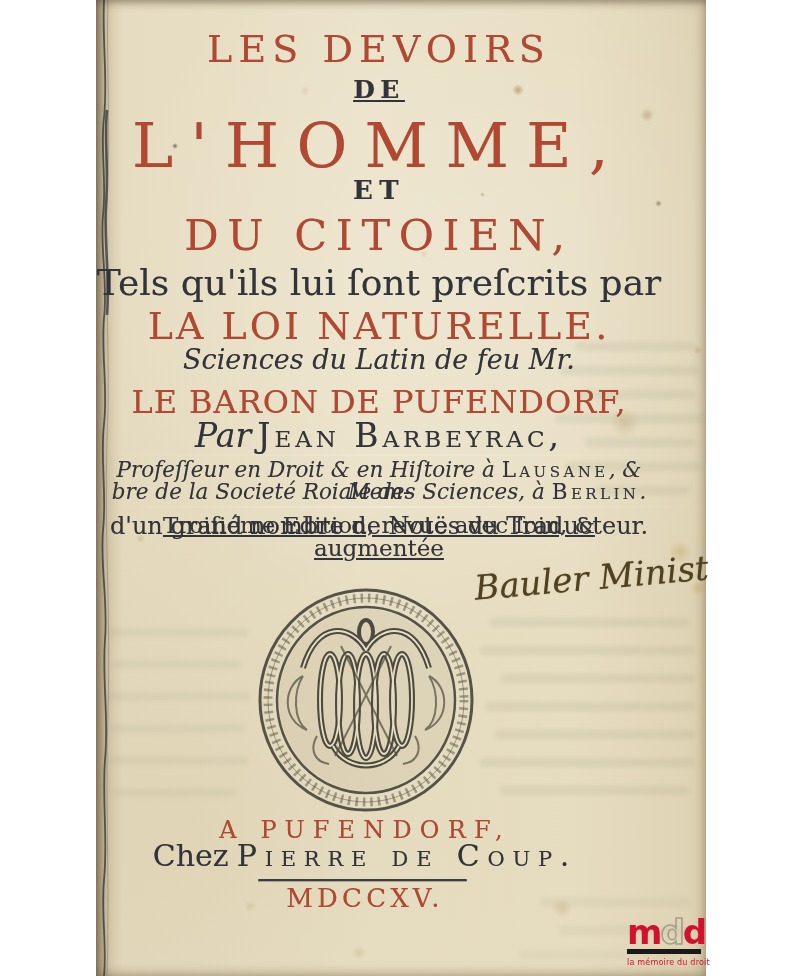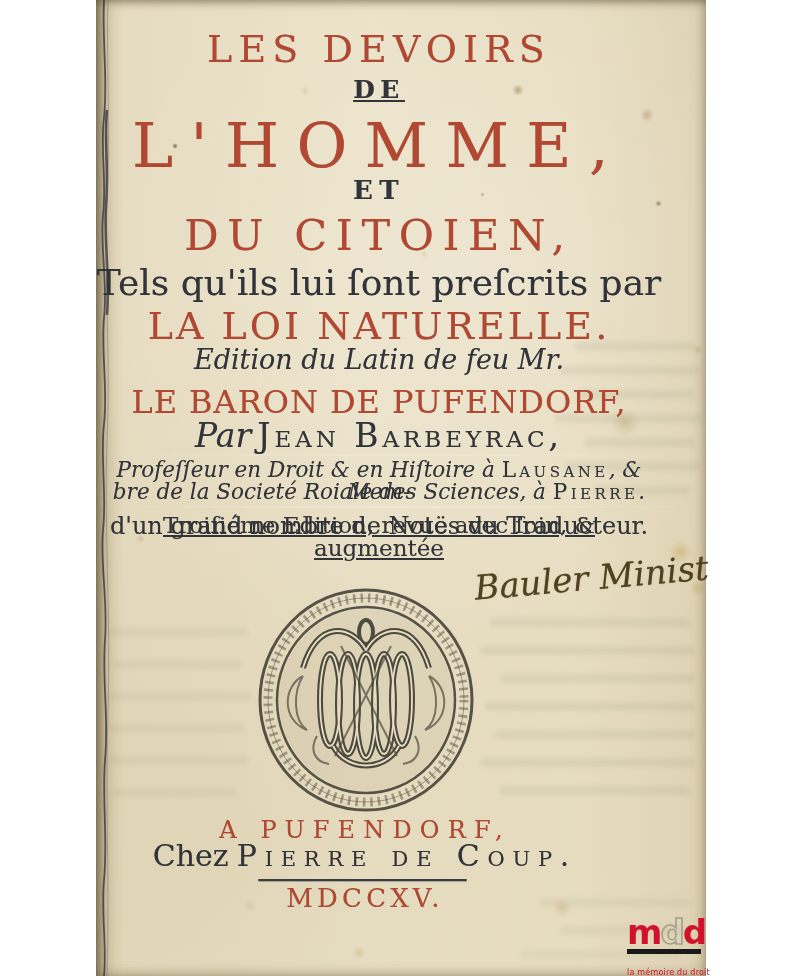--- a/index.html
+++ b/index.html
@@ -47,21 +47,21 @@
   .crease{position:absolute;left:98px;width:606px;height:2px;z-index:4;
           background:linear-gradient(90deg,transparent, rgba(255,255,250,.55), transparent);}
   .tear{position:absolute;left:94px;top:0;z-index:5;}
   .ornament{position:absolute;left:255px;top:586px;z-index:6;opacity:.9;}
   
   .mdd{position:absolute;left:627px;top:916px;z-index:9;
        font-family:"DejaVu Sans","Liberation Sans",sans-serif;}
   .mdd-letters{font-size:34px;font-weight:bold;letter-spacing:-2px;line-height:32px;color:#d2122d;}
   .mdd-letters .outline{color:transparent;-webkit-text-stroke:1.6px #a39e8d;}
   .mdd-bar{width:74px;height:5px;background:#191919;margin-top:1px;}
-  .mdd-tagline{font-size:8px;color:#d2122d;margin-top:14px;white-space:nowrap;letter-spacing:.2px;}
+  .mdd-tagline{font-size:8px;color:#d2122d;margin-top:4px;white-space:nowrap;letter-spacing:.2px;}
 </style>
 </head>
 <body>
 
 <div class="photo"></div>
 
 <div class="g" style="left:575px;top:342px;width:120px;"></div>
 <div class="g" style="left:560px;top:366px;width:140px;"></div>
 <div class="g" style="left:580px;top:390px;width:115px;"></div>
 <div class="g" style="left:555px;top:414px;width:150px;"></div>
@@ -110,30 +110,30 @@
   <path d="M14,0 C12,60 17,130 13,200 C10,280 17,360 13,440 C10,530 17,620 14,710 C11,800 16,890 13,976" fill="none" stroke="#6b6653" stroke-width="1" opacity=".4"></path>
 </svg>
 
 <div class="line red" style="top:30px;font-size:38px;letter-spacing:.16em;">LES DEVOIRS</div>
 <div class="line ink" style="top:77px;font-size:25px;letter-spacing:.22em;font-weight:bold;text-decoration:underline;">DE</div>
 <div class="line red" style="top:115px;font-size:62px;letter-spacing:.28em;">L'HOMME,</div>
 <div class="line ink" style="top:177px;font-size:26px;letter-spacing:.25em;font-weight:bold;">ET</div>
 <div class="line red" style="top:214px;font-size:43px;letter-spacing:.2em;">DU CITOIEN,</div>
 <div class="line ink" style="top:265px;font-size:36px;">Tels qu'ils lui ſont preſcrits par</div>
 <div class="line red" style="top:307px;font-size:38px;letter-spacing:.08em;text-align:center;">LA LOI NATURELLE.</div>
-<div class="line ink it" style="top:346px;font-size:27px;">Edition du Latin de feu Mr.</div>
+<div class="line ink it" style="top:346px;font-size:27px;">Sciences du Latin de feu Mr.</div>
 <div class="line red" style="top:386px;font-size:32px;letter-spacing:.03em;">LE BARON DE PUFENDORF,</div>
 <div class="line ink" style="top:419px;font-size:33px;">
   <span class="it" style="margin-right:6px;">Par</span><span class="sc" style="letter-spacing:.12em;margin-top:30px;">Jean Barbeyrac,</span>
 </div>
 <div class="line ink it" style="top:459px;font-size:21.5px;">
   <span>Profeſſeur en Droit &amp; en Hiſtoire à </span><span class="sc" style="letter-spacing:.16em;">Lausane</span><span>, &amp; Mem-</span>
 </div>
 <div class="line ink it" style="top:481px;font-size:21.5px;">
-  <span>bre de la Societé Roiale des Sciences, à </span><span class="sc" style="letter-spacing:.16em;">Pierre</span><span>.</span>
+  <span>bre de la Societé Roiale des Sciences, à </span><span class="sc" style="letter-spacing:.16em;">Berlin</span><span>.</span>
 </div>
 <div class="line ink" style="top:514px;font-size:23px;text-decoration:underline;">Troiſiéme Edition, revuë avec ſoin, &amp; augmentée</div>
 <div class="line ink" style="top:514px;font-size:24px;">d'un grand nombre de Notes du Traducteur.</div>
 
 <div class="inscription">Bauler Minist</div>
 
 <svg class="ornament" width="222" height="228" viewBox="0 0 222 228">
   <g fill="none" stroke="#46443a">
     <ellipse cx="111" cy="114" rx="106" ry="110" stroke-width="3"></ellipse>
     <ellipse cx="111" cy="114" rx="98" ry="102" stroke-width="9" stroke-dasharray="2.5 5" opacity=".5"></ellipse>

